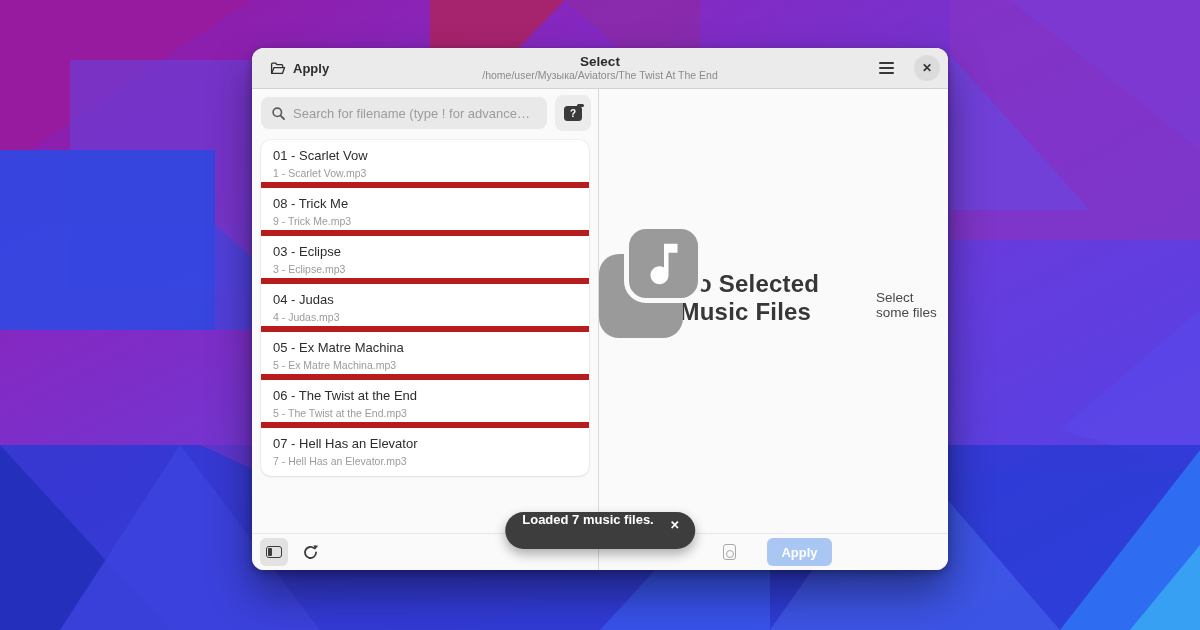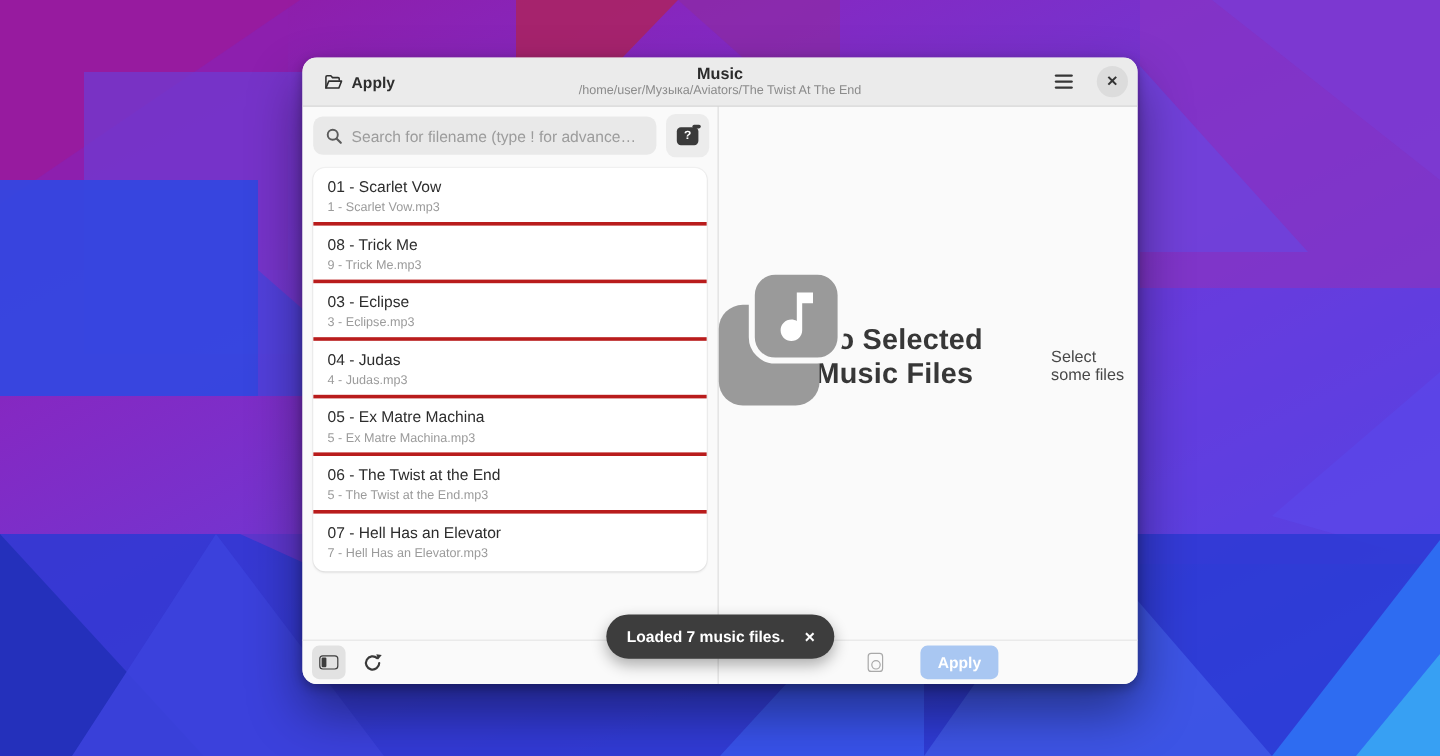--- a/index.html
+++ b/index.html
@@ -49,21 +49,21 @@
     display:flex; align-items:center; justify-content:center; cursor:pointer; }
   .adv-glyph { width:18px; height:15px; background:#3a3a3a; border-radius:3.5px; position:relative;
     color:#fff; font-size:10px; font-weight:700; display:flex; align-items:center; justify-content:center;
     font-family:inherit; }
   .adv-glyph:before { content:""; position:absolute; right:-2px; top:-2px; width:7px; height:3px;
     background:#3a3a3a; border-radius:1.5px; }
 
   
   .file-card { margin:9px 9px 0 9px; background:#fff; border-radius:10px;
     box-shadow:0 1px 2px rgba(0,0,0,.08), 0 0 0 1px rgba(0,0,0,.035); overflow:hidden; }
-  .file-row { height:48px; padding:7px 12px 0 12px; border-bottom:3px solid #b91c1c; cursor:pointer; }
+  .file-row { height:48px; padding:7px 12px 0 12px; border-bottom:6px solid #b91c1c; cursor:pointer; }
   .file-row:last-child { border-bottom:none; }
   .file-row .f-title { font-size:13px; color:#2d2d2d; line-height:17px; }
   .file-row .f-sub { font-size:10.5px; color:#9b9b9b; line-height:14px; margin-top:2px; }
 
   
   .bottom-bar { margin-top:auto; height:37px; flex:0 0 37px; border-top:1px solid #e7e7e7;
     display:flex; align-items:center; gap:8px; padding:0 8px; }
   .bottom-bar.right { justify-content:center; gap:24px; padding:0 9px; }
   .flat-btn { width:28px; height:28px; border:none; background:transparent; border-radius:6px;
     display:flex; align-items:center; justify-content:center; cursor:pointer; }
@@ -83,21 +83,21 @@
   .album-icon { position:relative; width:114px; height:114px; margin-bottom:34px; }
   .album-back { position:absolute; left:0; top:30px; width:84px; height:84px; background:#9a9a9a; border-radius:20px; }
   .album-front { position:absolute; left:25px; top:0; width:79px; height:79px; background:#9a9a9a;
     border:5px solid #fafafa; border-radius:22px; display:flex; align-items:center; justify-content:center; }
   .empty-title { font-size:24px; font-weight:800; color:#373737; letter-spacing:.2px; }
   .empty-sub { margin-top:13px; font-size:13.5px; color:#484848; }
 
   
   .toast { position:absolute; left:50%; bottom:21px; transform:translateX(-50%); z-index:6;
     height:37px; background:#3d3d3d; border-radius:19px; color:#fff;
-    display:flex; align-items:center; gap:8px; padding:0 7px 0 17px;
+    display:flex; align-items:flex-start; gap:8px; padding:0 7px 0 17px;
     box-shadow:0 5px 12px rgba(0,0,0,.32); white-space:nowrap; }
   .toast .t-msg { font-size:13px; font-weight:700; }
   .toast-close { width:26px; height:26px; border:none; background:transparent; border-radius:50%;
     color:#fff; font-size:11.5px; font-weight:700; display:flex; align-items:center; justify-content:center;
     cursor:pointer; font-family:inherit; }
 </style>
 </head>
 <body>
 
 <div class="stage">
@@ -143,21 +143,21 @@
         <span style="display:flex;">
           <svg width="16" height="15" viewBox="0 0 16 15">
             <path d="M1.6 12.4 V3.2 q0-1 1-1 h3.1 l1.4 1.5 h4.6 q1 0 1 1 v1" fill="none" stroke="#2f2f2f" stroke-width="1.3" stroke-linejoin="round" stroke-linecap="round"></path>
             <path d="M4 6.6 h10.6 l-2.2 5.8 H1.6 z" fill="none" stroke="#2f2f2f" stroke-width="1.3" stroke-linejoin="round"></path>
           </svg>
         </span>
         <span>Apply</span>
       </button>
 
       <div class="title-block">
-        <div class="title">Music</div>
+        <div class="title">Select</div>
         <div class="subtitle">/home/user/Музыка/Aviators/The Twist At The End</div>
       </div>
 
       <div class="hdr-right">
         <button class="menu-btn">
           <span style="display:flex;flex-direction:column;gap:3.5px;">
             <i></i>
               <i></i>
               <i></i>
           </span>

